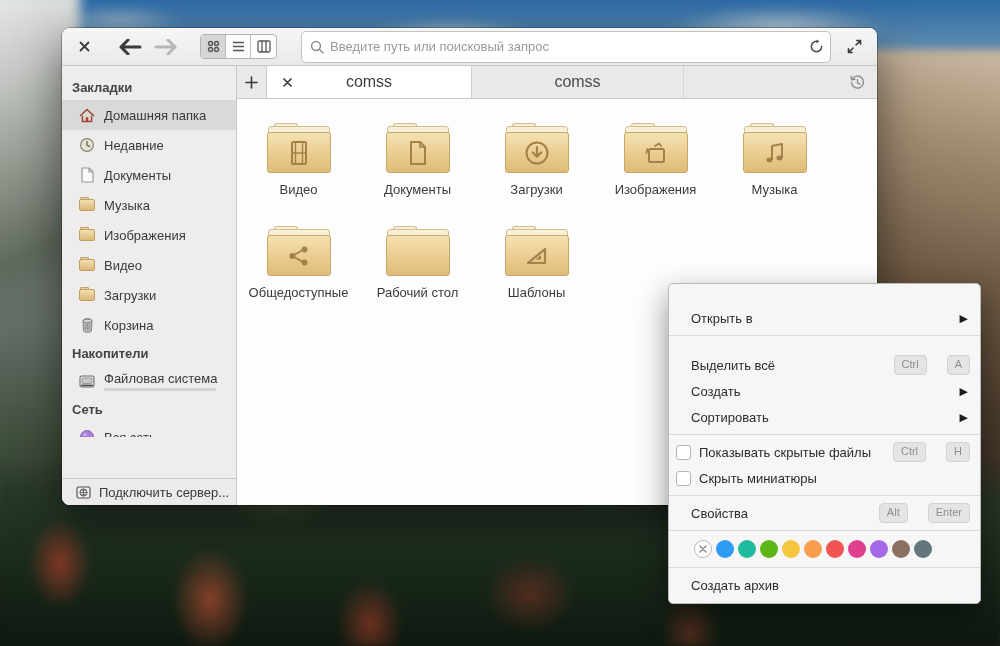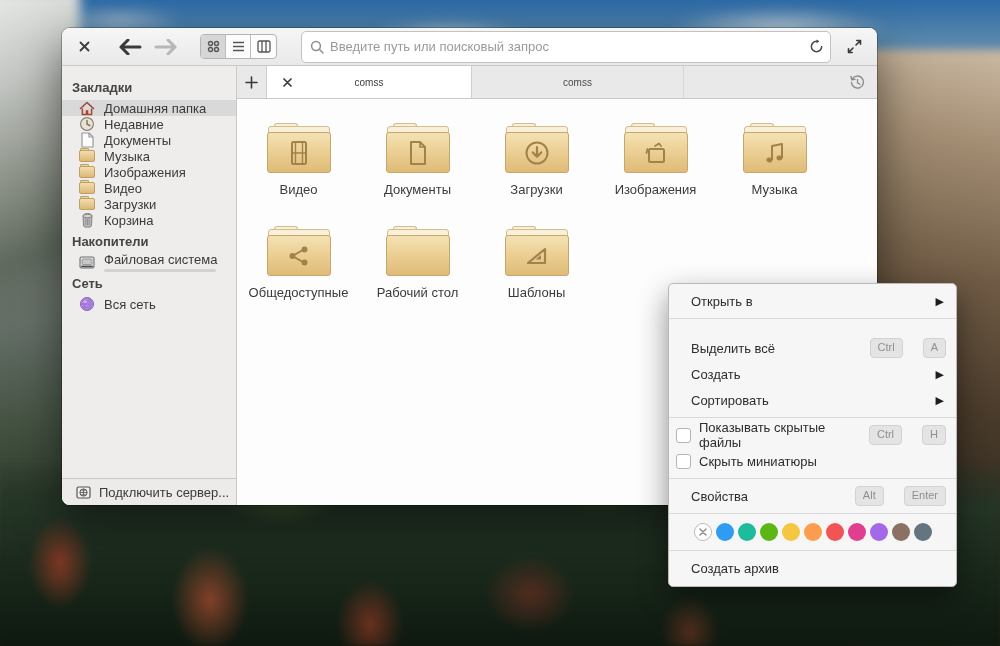--- a/index.html
+++ b/index.html
@@ -49,35 +49,35 @@
   .searchbox input::placeholder { color:#9a9a9a; }
   .tb-expand { margin-left:12px; width:22px; height:22px; display:flex; align-items:center; justify-content:center; }
 
   
   .win-body { flex:1; display:flex; min-height:0; }
 
   
   .sidebar { width:175px; flex:0 0 175px; background:#eeedec; border-right:1px solid #c9c9c9; display:flex; flex-direction:column; }
   .sb-scroll { flex:1; padding-top:8px; overflow:hidden; }
   .sb-header { font-size:13px; font-weight:bold; color:#444; padding:6px 10px 5px 10px; }
-  .sb-item { display:flex; align-items:center; height:16px; padding-left:16px; font-size:13px; color:#3a3a3a; cursor:default; }
+  .sb-item { display:flex; align-items:center; height:30px; padding-left:16px; font-size:13px; color:#3a3a3a; cursor:default; }
   .sb-item.selected { background:#d9d9d9; }
   .sb-item .sb-icon { width:18px; height:18px; margin-right:8px; display:flex; align-items:center; justify-content:center; flex:0 0 18px; }
   .sb-label-wrap { display:flex; flex-direction:column; }
   .sb-usage { width:112px; height:3px; background:#d2d2d2; border-radius:2px; margin-top:2px; }
   .sb-usage-fill { width:34px; height:3px; background:#5a5a5a; border-radius:2px; }
   .sb-footer { flex:0 0 27px; border-top:1px solid #c9c9c9; background:#eceboa; background:#ecebe9;
     display:flex; align-items:center; padding-left:12px; font-size:13px; color:#3a3a3a;margin-top:41px; }
   .sb-footer .sb-icon { width:18px; height:18px; margin-right:7px; display:flex; align-items:center; justify-content:center; }
 
   
   .main { flex:1; display:flex; flex-direction:column; min-width:0; }
   .tabbar { height:33px; flex:0 0 33px; background:#e9e9e9; border-bottom:1px solid #c9c9c9; display:flex; align-items:stretch; }
   .tab-new { width:30px; display:flex; align-items:center; justify-content:center; border-right:1px solid #cfcfcf; color:#333; }
-  .tab { display:flex; align-items:center; justify-content:center; position:relative; font-size:10px; color:#3c3c3c; }
+  .tab { display:flex; align-items:center; justify-content:center; position:relative; font-size:16px; color:#3c3c3c; }
   .tab.active { width:205px; background:#fff; border-right:1px solid #cfcfcf; }
   .tab.inactive { width:212px; border-right:1px solid #d6d6d6; color:#4a4a4a; }
   .tab .tab-close { position:absolute; left:12px; top:50%; transform:translateY(-50%); width:16px; height:16px; display:flex; align-items:center; justify-content:center; }
   .tab-history { margin-left:auto; width:40px; display:flex; align-items:center; justify-content:center; }
 
   .content { flex:1; background:#fdfdfd; padding:18px 0 0 0; overflow:hidden; }
   .icon-row { display:flex; margin-left:2px; }
   .file-item { width:119px; display:flex; flex-direction:column; align-items:center; padding-top:6px; }
   .file-item .file-label { margin-top:9px; font-size:13px; color:#3b3b3b; text-align:center; max-width:104px; overflow-wrap:anywhere; line-height:1.25; }
   .icon-row + .icon-row { margin-top:22px; }
@@ -89,22 +89,22 @@
   .folder .f-front { position:absolute; top:9px; left:0; right:0; bottom:0; border-radius:3px;
     background:linear-gradient(180deg,#f4e2b4 0%,#ebce92 50%,#dfbb78 100%); border:1px solid #c8a76a;
     display:flex; align-items:center; justify-content:center; }
 
   
   .minifolder { width:16px; height:12px; position:relative; }
   .minifolder::before { content:""; position:absolute; top:-2px; left:1px; width:7px; height:4px; background:#ecd39e; border:1px solid #bfa066; border-radius:1px; }
   .minifolder::after { content:""; position:absolute; inset:0; background:linear-gradient(180deg,#f2dfae,#dcb877); border:1px solid #bfa066; border-radius:2px; }
 
   
-  .context-menu { position:absolute; left:668px; top:283px; width:289px; background:#f6f6f6;
-    border:1px solid #b9b9b9; border-radius:5px; box-shadow:0 12px 30px rgba(0,0,0,.45); padding:4px 0 5px 0; z-index:10; }
+  .context-menu { position:absolute; left:668px; top:283px; width:313px; background:#f6f6f6;
+    border:1px solid #b9b9b9; border-radius:5px; box-shadow:0 12px 30px rgba(0,0,0,.45); padding:21px 0 5px 0; z-index:10; }
   .cm-row { height:26px; display:flex; align-items:center; padding:0 10px 0 22px; font-size:13px; color:#2d2d2d; position:relative; }
   .cm-row.checkable { padding-left:7px; }
   .cm-row.highlight { background:#d6d6d6; }
   .cm-sep { height:1px; background:#d9d9d9; margin:4px 0; }
   .cm-gap { height:12px; }
   .cm-label { flex:1; }
   .cm-arrow { color:#1d1d1d; font-size:11px; margin-right:2px; }
   .cm-keys { display:flex; gap:20px;text-align:center; }
   .key-badge { background:#e4e4e4; border:1px solid #d2d2d2; border-radius:4px; font-size:11px; color:#8f8f8f; padding:2px 7px; line-height:1.2; }
   .checkbox { width:15px; height:15px; border-radius:3px; margin-right:8px; flex:0 0 15px; position:relative; }

